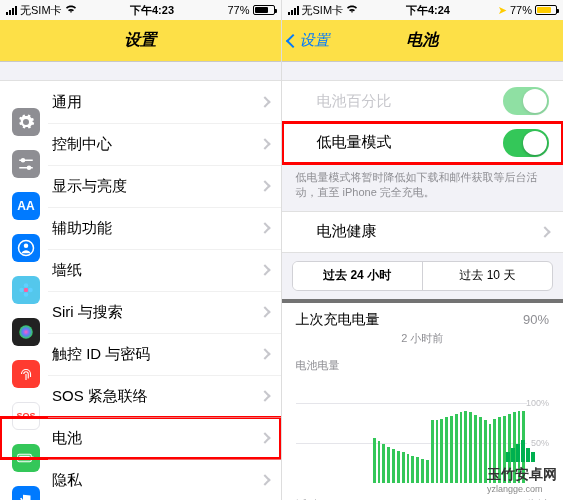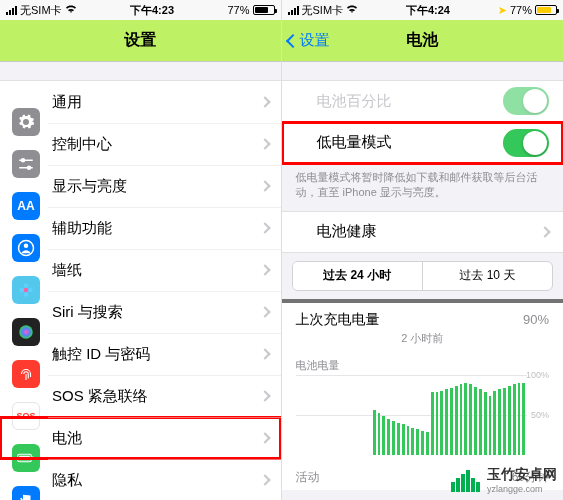--- a/index.html
+++ b/index.html
@@ -9,21 +9,21 @@
   .screen:first-child { border-right: 1px solid #ddd; }
   .statusbar { height: 20px; background: #f8f8f8; display: flex; align-items: center; justify-content: space-between; padding: 0 6px; font-size: 11px; color: #000; }
   .sb-left, .sb-right { display: flex; align-items: center; gap: 3px; }
   .sb-center { font-weight: 600; }
   .signal { display: inline-flex; gap: 1px; align-items: flex-end; }
   .signal i { width: 2px; background: #000; display: inline-block; }
   .signal i:nth-child(1){height:3px} .signal i:nth-child(2){height:5px} .signal i:nth-child(3){height:7px} .signal i:nth-child(4){height:9px}
   .battery { width: 22px; height: 10px; border: 1px solid #000; border-radius: 2px; position: relative; display: inline-block; }
   .battery::after { content: ""; position: absolute; right: -3px; top: 3px; width: 2px; height: 4px; background: #000; border-radius: 0 1px 1px 0; }
   .battery .fill { position: absolute; left: 1px; top: 1px; bottom: 1px; border-radius: 1px; }
-  .navbar { height: 42px; background: #bef264; border-bottom: 1px solid #c8c8c8; display: flex; align-items: center; justify-content: center; position: relative; }
+  .navbar { height: 42px; background: #fde047; border-bottom: 1px solid #c8c8c8; display: flex; align-items: center; justify-content: center; position: relative; font-style: italic; }
   .navbar .title { font-size: 16px; font-weight: 600; }
   .navbar .back { position: absolute; left: 6px; display: flex; align-items: center; color: #007aff; font-size: 15px; gap: 2px; }
   .chevron-left { width: 10px; height: 10px; border-left: 2px solid #007aff; border-bottom: 2px solid #007aff; transform: rotate(45deg); }
   .group { background: #fff; border-top: 1px solid #e0e0e0; border-bottom: 1px solid #e0e0e0; }
   .cell { display: flex; align-items: center; height: 42px; padding: 0 12px 0 12px; position: relative; }
   .cell + .cell::before { content:""; position:absolute; left:48px; right:0; top:0; height:1px; background:#e0e0e0; transform:scaleY(.5);}
   .icon { width: 28px; height: 28px; border-radius: 6px; margin-right: 12px; display: flex; align-items: center; justify-content: center; flex-shrink: 0; color: #fff; font-size: 13px; font-weight: 700; margin-top: 39px; }
   .label { flex: 1; font-size: 15px; color: #000; }
   .disclosure { width: 8px; height: 8px; border-right: 2px solid #c7c7cc; border-top: 2px solid #c7c7cc; transform: rotate(45deg); }
   .spacer { height: 18px; }
@@ -40,29 +40,29 @@
   .footnote { font-size: 11px; color: #8e8e93; padding: 6px 14px 10px; line-height: 1.4; }
   .seg { display:flex; margin: 8px 10px; height: 30px; border:1px solid #d1d1d6; border-radius:6px; overflow:hidden; background:#fff; }
   .seg button { flex:1; border:none; background:transparent; font-size:12px; color:#000; }
   .seg button.active { background:#fff; font-weight:600; }
   .seg button + button { border-left:1px solid #d1d1d6; }
   .chartwrap { background:#fff; border-top:4px solid #737373; padding: 8px 14px 6px; }
   .chart-head { display:flex; justify-content:space-between; align-items:baseline; }
   .chart-head .t { font-size:14px; }
   .chart-head .pct { font-size:13px; color:#8e8e93; }
   .subtime { font-size:11px; color:#8e8e93; margin-top:2px;text-align:center; }
-  .chart { position:relative; height: 80px; margin-top: 2px; }
+  .chart { position:relative; height: 80px; margin-top: 30px; }
   .chart .grid { position:absolute; left:0; right:22px; height:1px; background:#e5e5ea; }
   .chart .ylabel { position:absolute; right:0; font-size:9px; color:#c0c0c4; transform: translateY(-50%); }
   .chart .bars { position:absolute; left:0; right:24px; bottom:0; top:0; display:flex; align-items:flex-end; gap:2px; }
   .chart .bar { flex:1; background:#34c759; }
   .activity-row { background:#fff; padding:8px 14px 4px; display:flex; justify-content:space-between; font-size:12px; color:#8e8e93;text-align:right; }
 
   
-  .wm { position:absolute; right:6px; bottom:6px; display:flex; align-items:center; gap:4px; font-size:14px; font-weight:700; color:#333; }
+  .wm { position:absolute; right:6px; bottom:6px; display:flex; align-items:center; gap:4px; font-size:14px; font-weight:700; color:#333;flex-direction:column; }
   .wm .logo { width: 32px; height: 24px; position:relative; }
   .wm .logo i { position:absolute; bottom:0; width:4px; background:#00b050; }
   .wm .logo i:nth-child(1){left:0;height:10px} .wm .logo i:nth-child(2){left:5px;height:14px}
   .wm .logo i:nth-child(3){left:10px;height:18px} .wm .logo i:nth-child(4){left:15px;height:22px}
   .wm .logo i:nth-child(5){left:20px;height:14px} .wm .logo i:nth-child(6){left:25px;height:10px}
   .wm .sub { font-size:9px; color:#888; display:block; font-weight:400; }
 
   
   .icon svg { width: 18px; height: 18px; }
 </style>
@@ -249,21 +249,21 @@
       <span class="switch on" style="opacity:.55">
           <span class="knob"></span>
         </span>
     </div>
     <div class="cell-b nogap-top highlight-red">
       <span class="lbl">低电量模式</span>
       <span class="switch on">
           <span class="knob"></span>
         </span>
     </div>
-    <div class="footnote">低电量模式将暂时降低如下载和邮件获取等后台活动，直至 iPhone 显示与亮度。</div>
+    <div class="footnote">低电量模式将暂时降低如下载和邮件获取等后台活动，直至 iPhone 完全充电。</div>
 
     <div class="cell-b">
       <span class="lbl">电池健康</span>
       <span class="disclosure"></span>
     </div>
 
     <div class="seg">
       <button class="active">过去 24 小时</button>
       <button>过去 10 天</button>
     </div>

